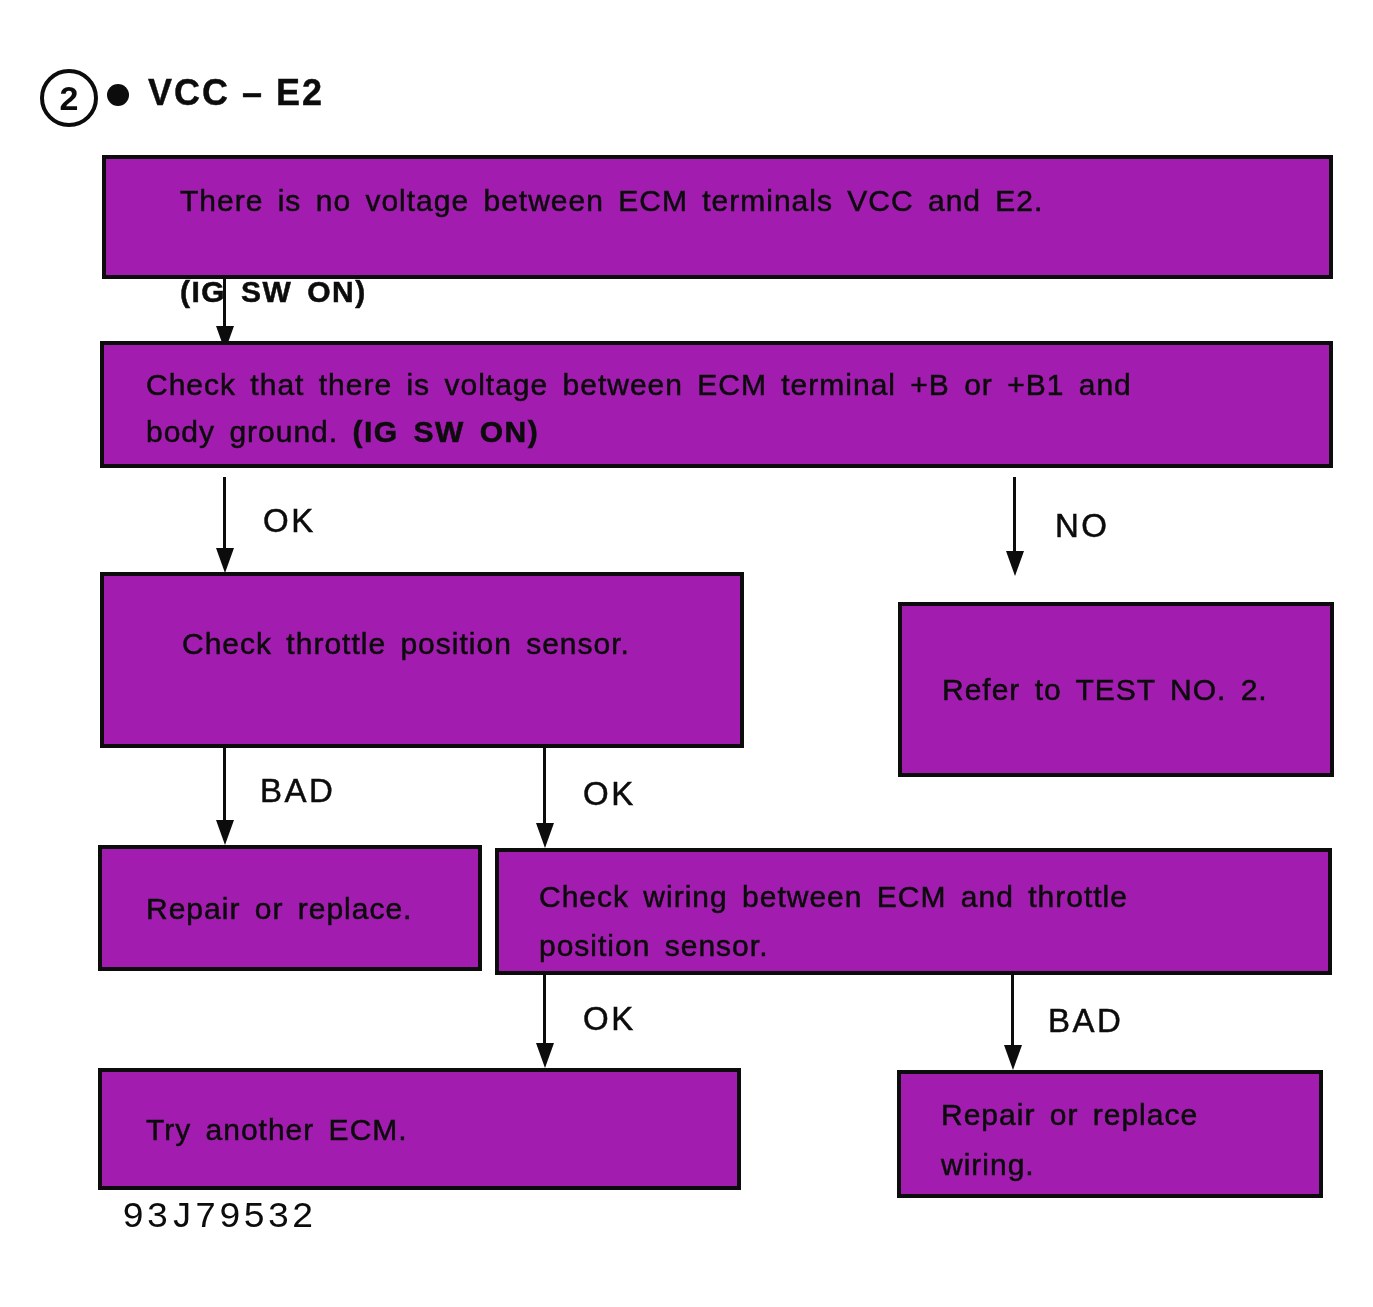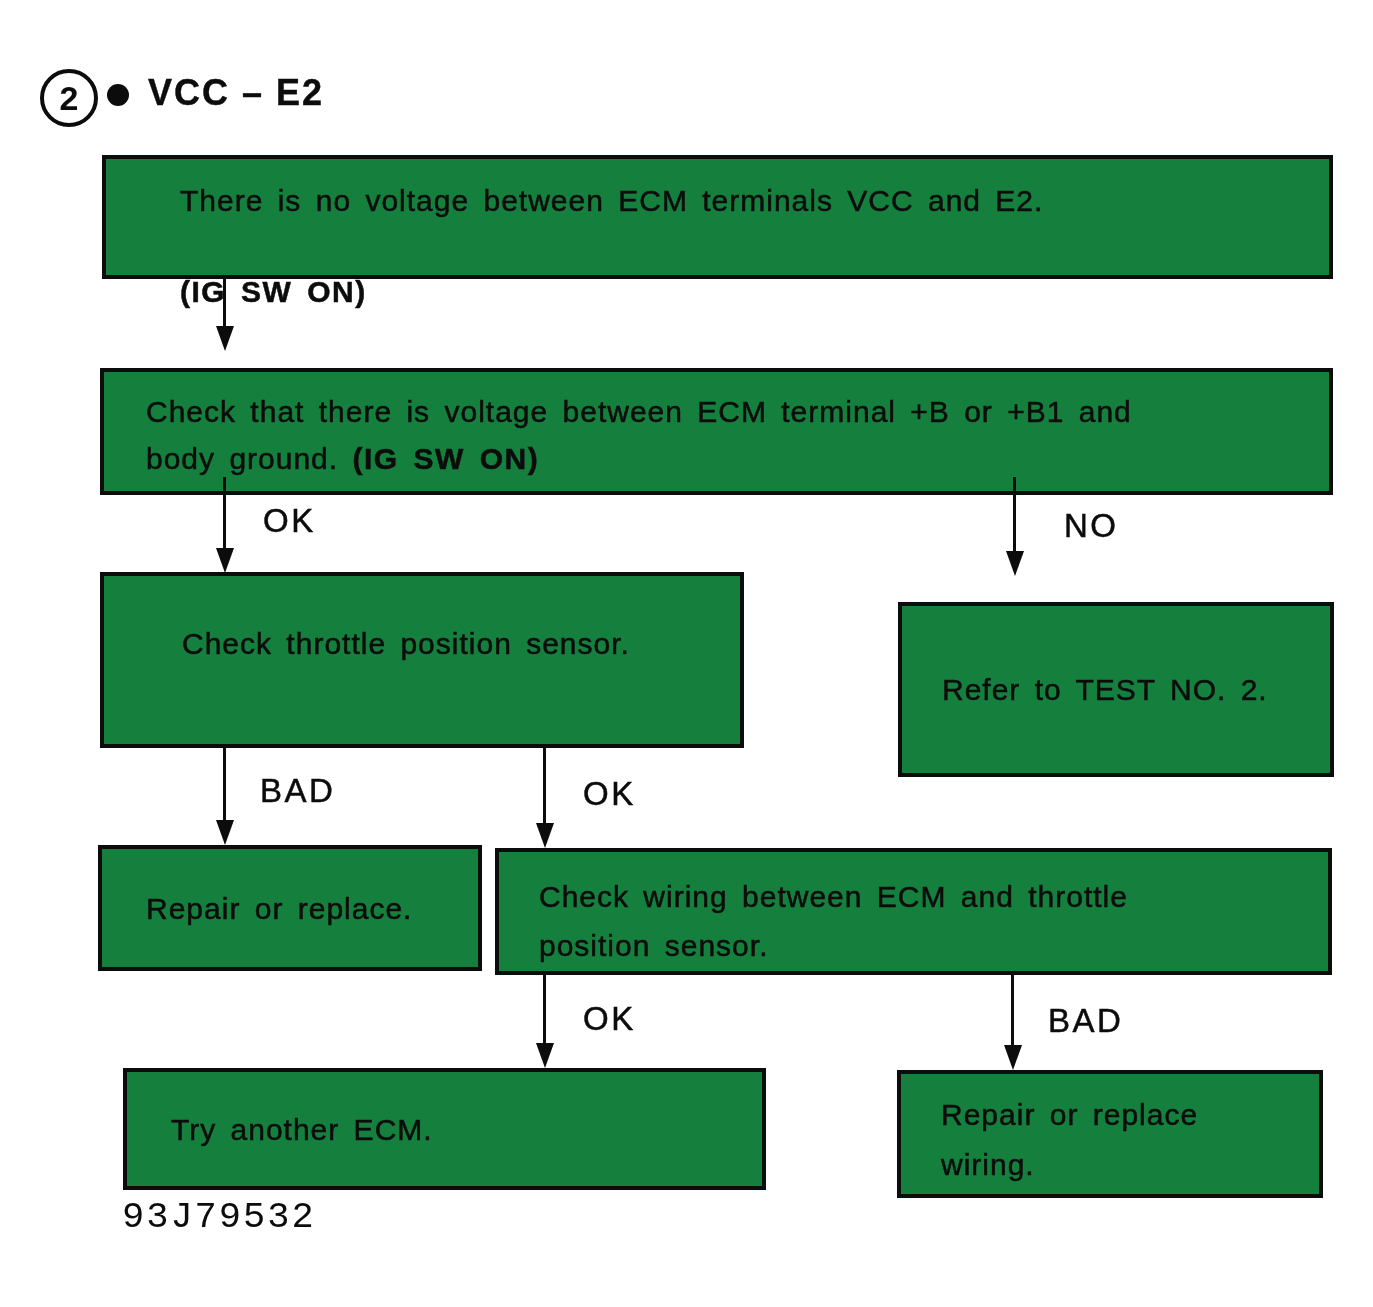--- a/index.html
+++ b/index.html
@@ -27,37 +27,37 @@
   }
   .page-title {
     position: absolute; left: 148px; top: 72px;
     font-size: 36px; font-weight: 700; letter-spacing: 2px;
     -webkit-text-stroke: 0.4px currentColor;
   }
   
   .fbox {
     position: absolute;
     border: 4px solid #0c0c0c;
-    background: #15803d;
+    background: #a21caf;
     box-sizing: border-box;
     font-size: 30px;
     letter-spacing: 1px;
     word-spacing: 5px;
     line-height: 47px;
     -webkit-text-stroke: 0.5px currentColor;
   }
   .fbox .bold { font-weight: 700; letter-spacing: 1.5px; margin-top: 44px; }
   .vcenter { display: flex; align-items: center; }
   #box-problem       { left: 102px; top: 155px; width: 1231px; height: 124px; padding: 18px 20px 0 74px; }
-  #box-check-voltage { left: 100px; top: 368px; width: 1233px; height: 127px; padding: 16px 20px 0 42px; }
+  #box-check-voltage { left: 100px; top: 341px; width: 1233px; height: 127px; padding: 16px 20px 0 42px; }
   #box-check-tps     { left: 100px; top: 572px; width: 644px;  height: 176px; padding: 44px 20px 0 78px; }
   #box-refer-test    { left: 898px; top: 602px; width: 436px;  height: 175px; padding: 0 8px 0 40px; }
   #box-repair        { left: 98px;  top: 845px; width: 384px;  height: 126px; padding: 0 10px 0 44px; }
   #box-check-wiring  { left: 495px; top: 848px; width: 837px;  height: 127px; padding: 20px 20px 0 40px; line-height: 49px; }
-  #box-try-ecm       { left: 98px;  top: 1068px; width: 643px; height: 122px; padding: 0 10px 0 44px; margin-left: 25px; }
+  #box-try-ecm       { left: 98px;  top: 1068px; width: 643px; height: 122px; padding: 0 10px 0 44px; }
   #box-repair-wiring { left: 897px; top: 1070px; width: 426px; height: 128px; padding: 16px 10px 0 40px; line-height: 50px; }
   
   .vline {
     position: absolute; width: 3px; background: #0c0c0c;
   }
   .arrowhead {
     position: absolute; width: 0; height: 0;
     border-left: 9px solid transparent;
     border-right: 9px solid transparent;
     border-top: 25px solid #0c0c0c;
@@ -101,21 +101,21 @@
       <span class="bold">(IG SW ON)</span>
     </div>
   </div>
 
   <div class="vline" style="left:223px; top:477px; height:73px;"></div>
   <div class="arrowhead" style="left:216px; top:548px;"></div>
   <div class="branch-label" style="left:263px; top:502px;">OK</div>
 
   <div class="vline" style="left:1013px; top:477px; height:76px;"></div>
   <div class="arrowhead" style="left:1006px; top:551px;"></div>
-  <div class="branch-label" style="left:1055px; top:507px;margin-left:9px;">NO</div>
+  <div class="branch-label" style="left:1055px; top:507px;">NO</div>
 
   <div class="fbox" id="box-check-tps">
     <div>Check throttle position sensor.</div>
   </div>
 
   <div class="fbox vcenter" id="box-refer-test">
     <div>Refer to TEST NO. 2.</div>
   </div>
 
   <div class="vline" style="left:223px; top:748px; height:73px;"></div>

